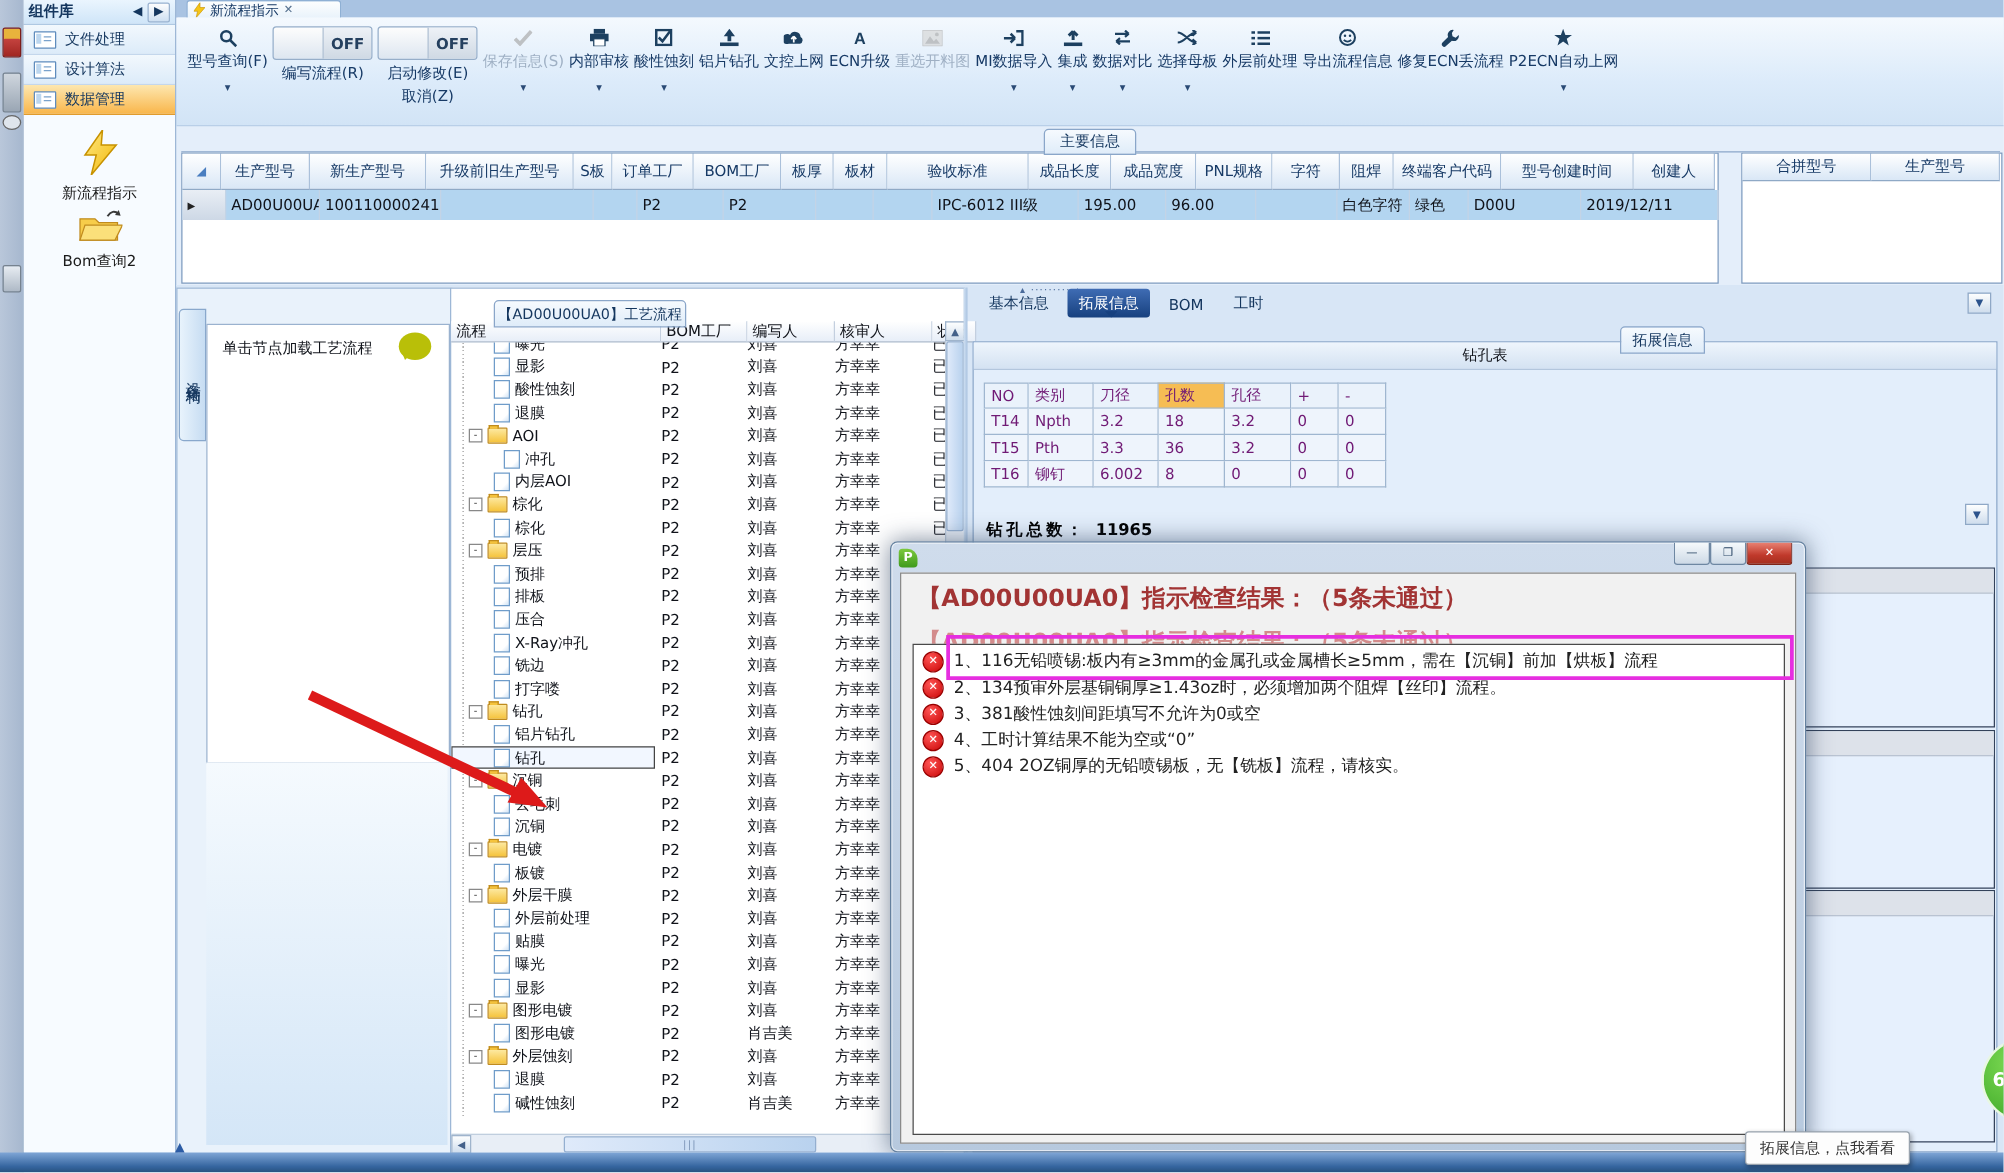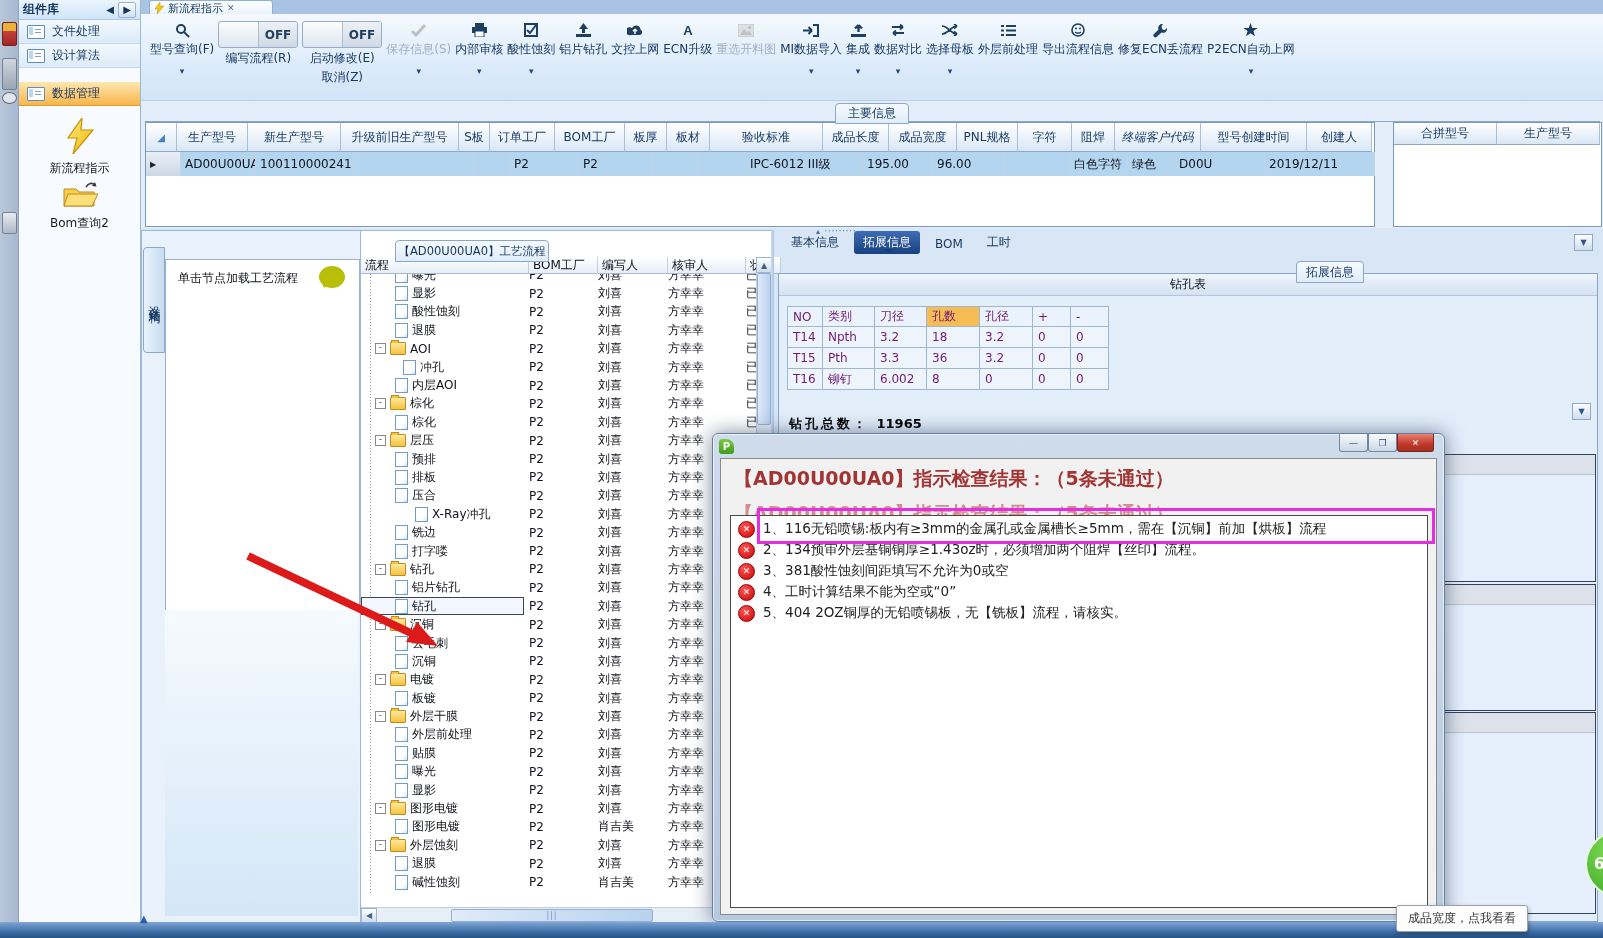--- a/index.html
+++ b/index.html
@@ -11,21 +11,21 @@
              background:linear-gradient(90deg,#b9c7da,#a7b8cf);border-right:1px solid #8fa4bd;}
   .rail-icon{position:absolute;left:2px;width:13px;border-radius:2px;}
   
   #sidebar{position:absolute;left:19px;top:0;width:121px;height:922px;background:#f7fbff;border-right:2px solid #9db7d6;}
   #sidebar-header{height:19px;background:linear-gradient(#eaf5fe,#cfe5f8);border-bottom:1px solid #aec8e2;
                   display:flex;align-items:center;padding:0 4px;color:#14365e;font-weight:bold;}
   #sidebar-header .sp{flex:1}
   .nav-arrow{width:16px;height:14px;text-align:center;font-size:10px;color:#14365e;line-height:14px;cursor:pointer;}
   .sb-item{height:23px;display:flex;align-items:center;gap:7px;padding-left:8px;
            background:linear-gradient(#f2f8fd,#dcebf9);border-bottom:1px solid #c4d7ec;color:#14365e;cursor:pointer;}
-  .sb-item.active{background:linear-gradient(#fde7b0,#f9b64b);border-bottom:1px solid #e09b2d;margin-top:14px;}
+  .sb-item.active{background:linear-gradient(#fde7b0,#f9b64b);border-bottom:1px solid #e09b2d;}
   .win-ico{width:16px;height:12px;border:1px solid #5f8cbd;background:#fff;position:relative;border-radius:1px;}
   .win-ico:before{content:"";position:absolute;left:1px;top:1px;width:4px;height:8px;background:#bcd6ee;}
   .win-ico:after{content:"";position:absolute;left:7px;top:3px;width:6px;height:1px;background:#7aa2cc;box-shadow:0 3px 0 #7aa2cc;}
   #sb-actions{padding-top:12px;display:flex;flex-direction:column;align-items:center;gap:4px;}
   .sb-action{display:flex;flex-direction:column;align-items:center;gap:3px;color:#1a1a1a;cursor:pointer;}
   
   #tabstrip{position:absolute;left:141px;top:0;width:1462px;height:14px;background:#a9c3e2;}
   #doc-tab{position:absolute;left:8px;top:0;width:112px;height:14px;background:linear-gradient(#fdfefe,#e8f2fb);
            border:1px solid #8fb0d4;border-bottom:none;border-radius:3px 3px 0 0;display:flex;align-items:center;gap:4px;padding:0 5px;color:#173a66;}
   #ribbon{position:absolute;left:141px;top:14px;width:1462px;height:86px;
@@ -402,21 +402,21 @@
           <div class="g-hcell" style="width: 64px; flex: 0 0 auto;">订单工厂</div>
           <div class="g-hcell" style="width: 69px; flex: 0 0 auto;">BOM工厂</div>
           <div class="g-hcell" style="width: 41px; flex: 0 0 auto;">板厚</div>
           <div class="g-hcell" style="width: 42px; flex: 0 0 auto;">板材</div>
           <div class="g-hcell" style="width: 112px; flex: 0 0 auto;">验收标准</div>
           <div class="g-hcell" style="width: 65px; flex: 0 0 auto;">成品长度</div>
           <div class="g-hcell" style="width: 67px; flex: 0 0 auto;">成品宽度</div>
           <div class="g-hcell" style="width: 60px; flex: 0 0 auto;">PNL规格</div>
           <div class="g-hcell" style="width: 53px; flex: 0 0 auto;">字符</div>
           <div class="g-hcell" style="width: 42px; flex: 0 0 auto;">阻焊</div>
-          <div class="g-hcell" style="width: 85px; flex: 0 0 auto; font-style: italic;">终端客户代码</div>
+          <div class="g-hcell" style="width: 85px; flex: 0 0 auto;">终端客户代码</div>
           <div class="g-hcell" style="width: 105px; flex: 0 0 auto;">型号创建时间</div>
           <div class="g-hcell" style="width: 64px; flex: 0 0 auto;">创建人</div>
         </div>
         <div class="g-row">
           <div class="g-cell" style="width: 30px; flex: 0 0 auto; background: linear-gradient(rgb(233, 238, 245), rgb(205, 216, 230));">
             <span style="font-size:8px;color:#222;">▶</span>
           </div>
           <div class="g-cell" style="width: 70px; flex: 0 0 auto;">AD00U00UA0</div>
           <div class="g-cell" style="width: 92px; flex: 0 0 auto;">10011000024108</div>
           <div class="g-cell" style="width: 117px; flex: 0 0 auto;"></div>
@@ -597,21 +597,21 @@
               <div class="t-cell name-cell" style="width: 163px; flex: 0 0 auto; padding-left: 34px;">
                 <span class="page-ic"></span>
                 <span>压合</span>
               </div>
               <div class="t-cell" style="width: 64px; flex: 0 0 auto;">P2</div>
               <div class="t-cell" style="width: 65px; flex: 0 0 auto;">刘喜</div>
               <div class="t-cell" style="width: 73px; flex: 0 0 auto;">方幸幸</div>
               <div class="t-cell" style="width: 30px; flex: 0 0 auto;">已审核</div>
             </div>
             <div class="t-row">
-              <div class="t-cell name-cell" style="width: 163px; flex: 0 0 auto; padding-left: 54px;">
+              <div class="t-cell name-cell" style="width: 163px; flex: 0 0 auto; padding-left: 34px;">
                 <span class="page-ic"></span>
                 <span>X-Ray冲孔</span>
               </div>
               <div class="t-cell" style="width: 64px; flex: 0 0 auto;">P2</div>
               <div class="t-cell" style="width: 65px; flex: 0 0 auto;">刘喜</div>
               <div class="t-cell" style="width: 73px; flex: 0 0 auto;">方幸幸</div>
               <div class="t-cell" style="width: 30px; flex: 0 0 auto;">已审核</div>
             </div>
             <div class="t-row">
               <div class="t-cell name-cell" style="width: 163px; flex: 0 0 auto; padding-left: 34px;">
@@ -961,19 +961,19 @@
           </div>
         </div>
       <div id="hl-rect"></div>
     </div>
   </div>
 
   <div id="badge">
       <span>64</span>
     </div>
   <div id="tooltip">
-      <span>成品宽度，点我看看</span>
+      <span>拓展信息，点我看看</span>
     </div>
 
   <div id="bottom-strip">
     <span id="bottom-tri">▲</span>
   </div>
 </div>
 
 </body></html>

